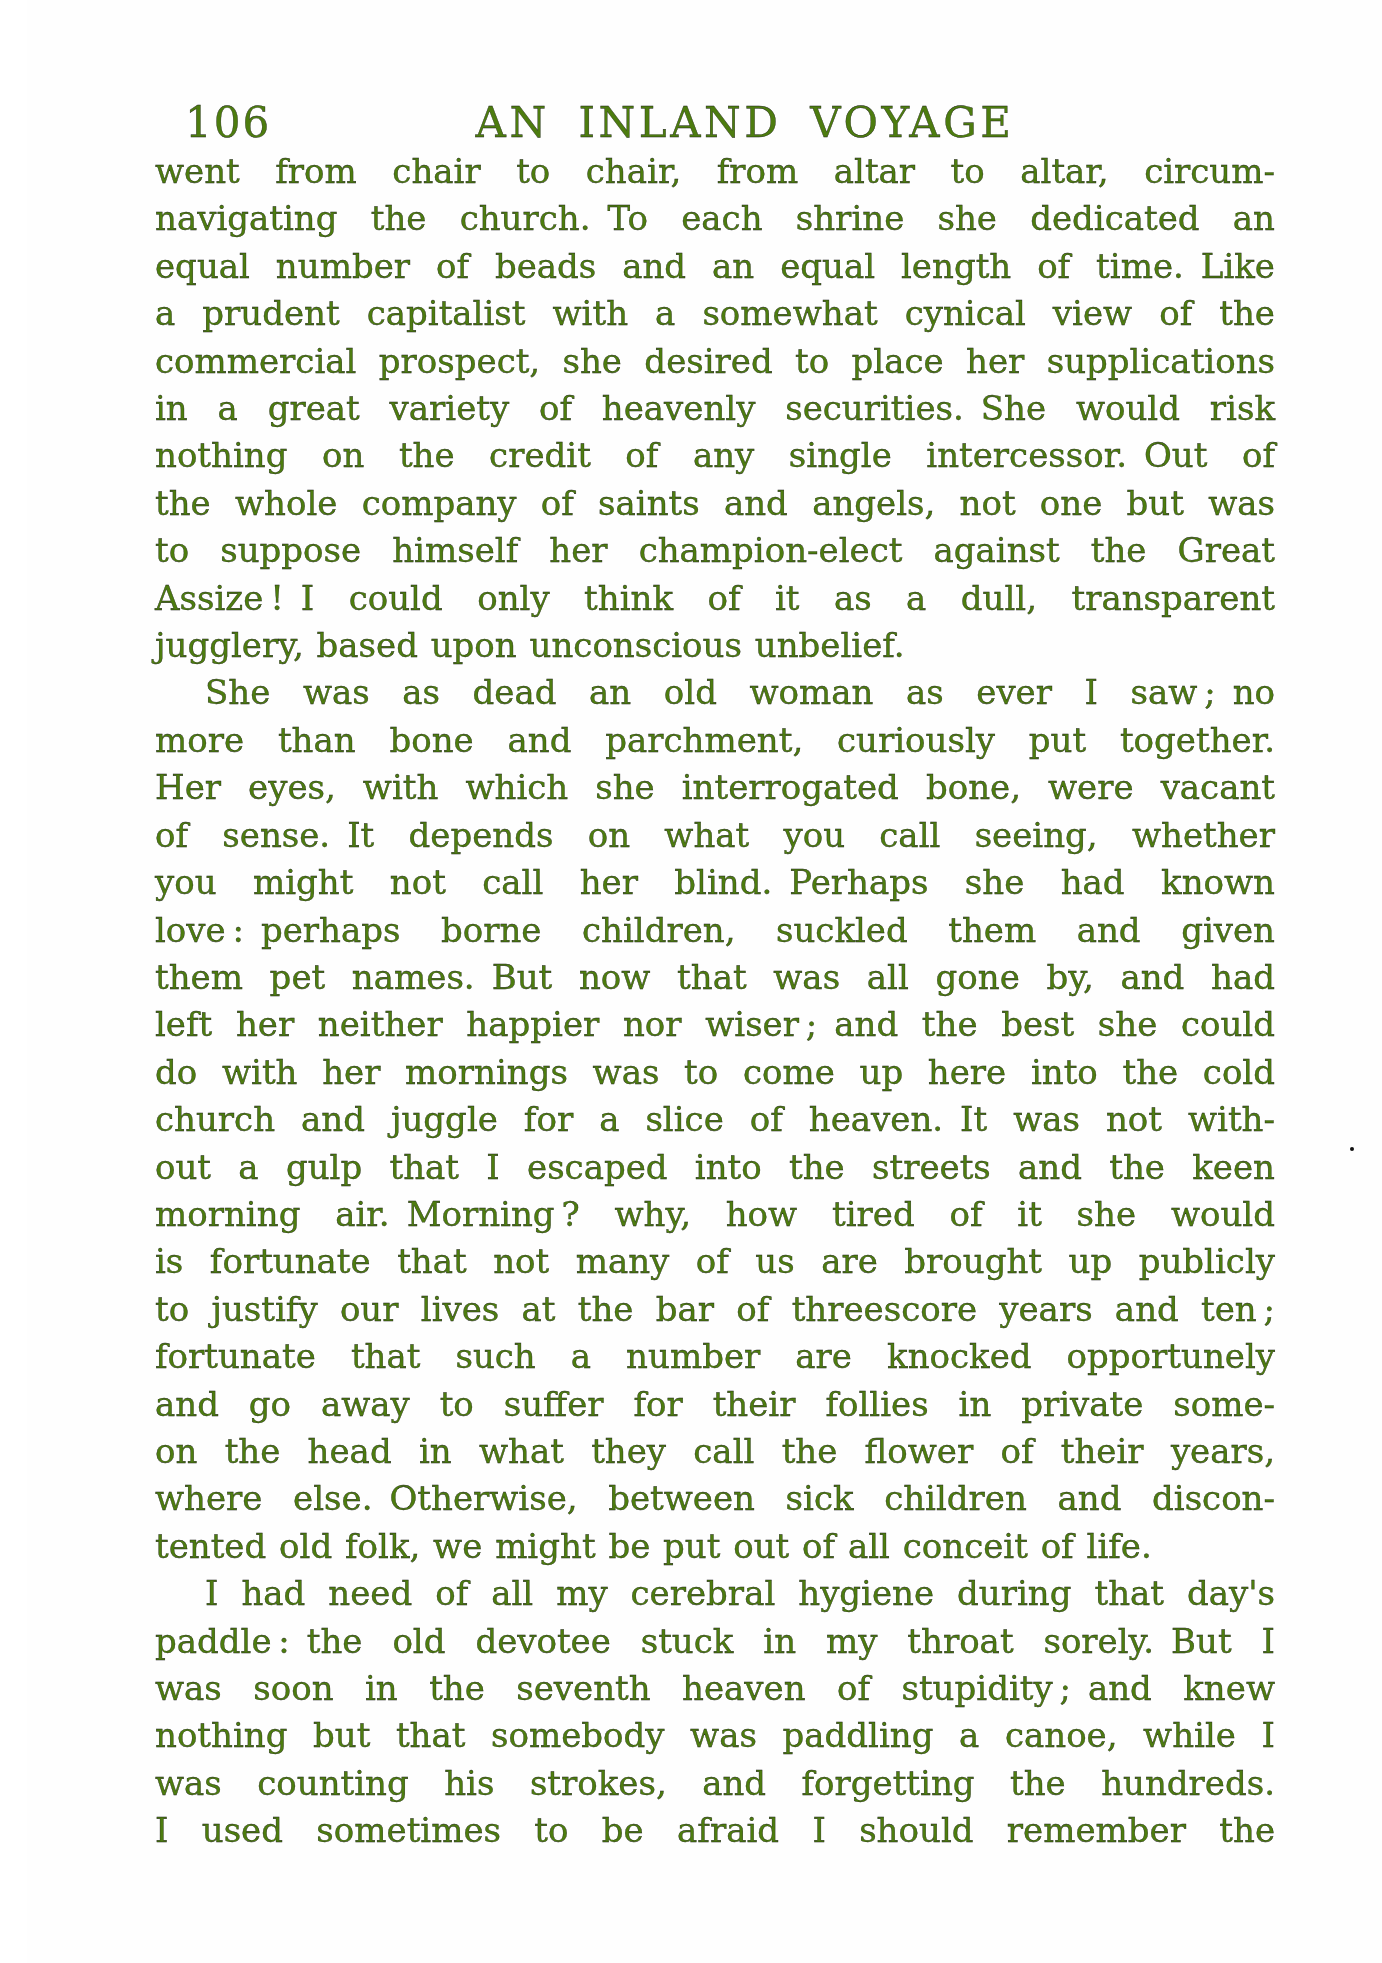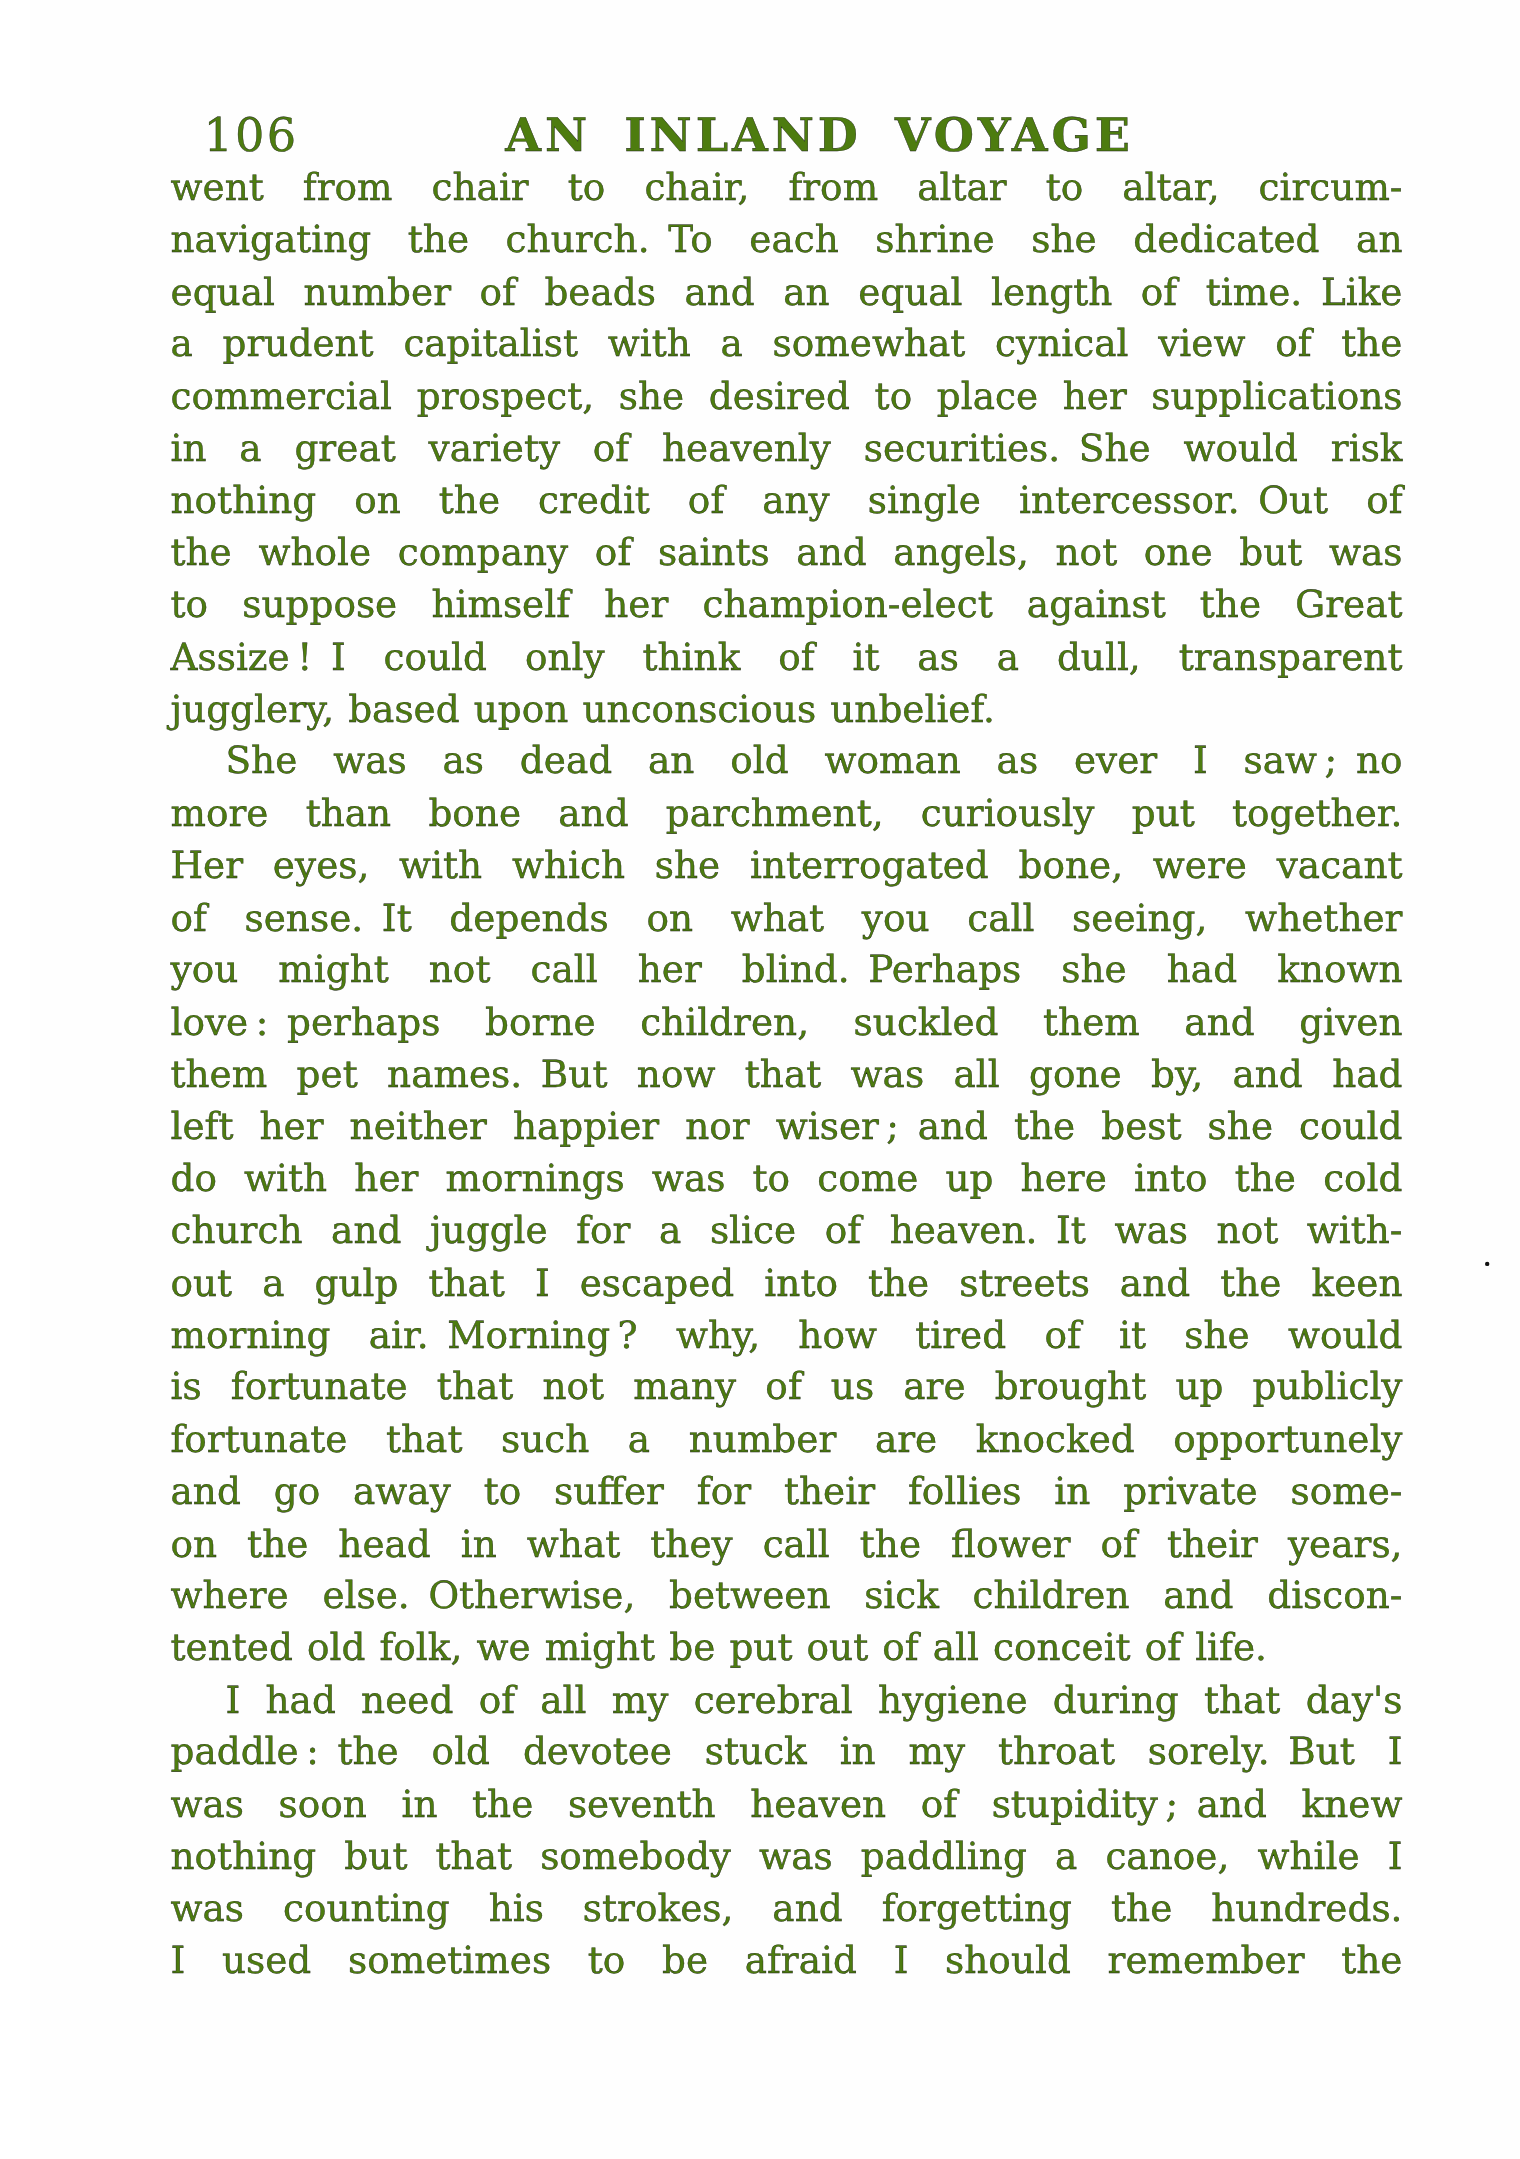--- a/index.html
+++ b/index.html
@@ -28,21 +28,21 @@
     line-height: 50px;
     letter-spacing: 2px;
   }
   .page-title {
     position: absolute;
     left: 718px;
     top: 0;
     transform: translateX(-50%);
     margin: 0;
     font-size: 42px;
-    font-weight: bold;
+    font-weight: normal;
     line-height: 50px;
     letter-spacing: 3.5px;
     word-spacing: 12px;
     white-space: nowrap;
   }
   .page-body {
     position: absolute;
     left: 128px;
     top: 148px;
     width: 1120px;
@@ -89,20 +89,21 @@
       <div class="line">of sense. It depends on what you call seeing, whether</div>
       <div class="line">you might not call her blind. Perhaps she had known</div>
       <div class="line">love : perhaps borne children, suckled them and given</div>
       <div class="line">them pet names. But now that was all gone by, and had</div>
       <div class="line">left her neither happier nor wiser ; and the best she could</div>
       <div class="line">do with her mornings was to come up here into the cold</div>
       <div class="line">church and juggle for a slice of heaven. It was not with-</div>
       <div class="line">out a gulp that I escaped into the streets and the keen</div>
       <div class="line">morning air. Morning ? why, how tired of it she would</div>
       <div class="line">is fortunate that not many of us are brought up publicly</div>
+      <div class="line">to justify our lives at the bar of threescore years and ten ;</div>
       <div class="line">fortunate that such a number are knocked opportunely</div>
       <div class="line">and go away to suffer for their follies in private some-</div>
       <div class="line">on the head in what they call the flower of their years,</div>
       <div class="line">where else. Otherwise, between sick children and discon-</div>
       <div class="line flush-left">tented old folk, we might be put out of all conceit of life.</div>
       <div class="line indent">I had need of all my cerebral hygiene during that day's</div>
       <div class="line">paddle : the old devotee stuck in my throat sorely. But I</div>
       <div class="line">was soon in the seventh heaven of stupidity ; and knew</div>
       <div class="line">nothing but that somebody was paddling a canoe, while I</div>
       <div class="line">was counting his strokes, and forgetting the hundreds.</div>

